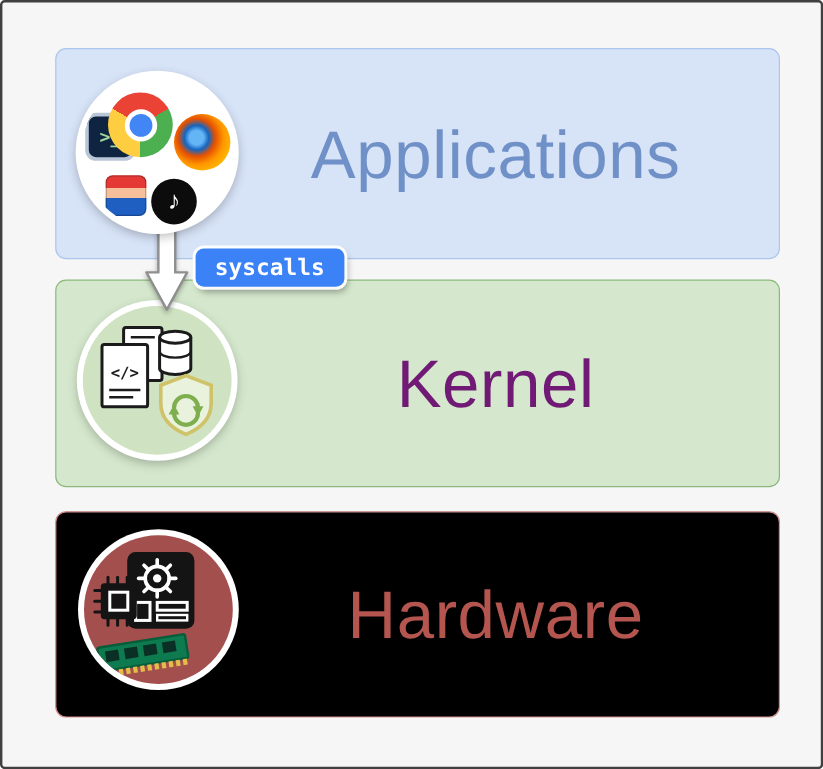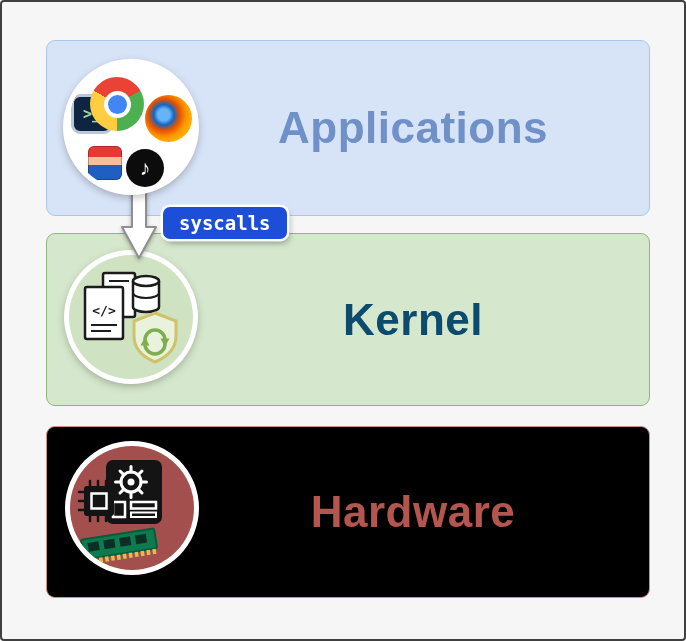--- a/index.html
+++ b/index.html
@@ -10,23 +10,23 @@
   }
   
   .layer-box{
     position:absolute;left:44px;width:604px;box-sizing:border-box;
     border-radius:9px;display:flex;align-items:center;justify-content:center;
     padding-left:130px;z-index:1;
   }
   .app-box{top:38px;height:176px;background:#d7e3f7;border:1px solid #aac6ec;}
   .kernel-box{top:231px;height:173px;background:#d5e8cd;border:1px solid #8bb97b;}
   .hw-box{top:424px;height:172px;background:#000000;border:1px solid #d18d8a;}
-  .layer-label{font-size:44px;font-weight:700;letter-spacing:0.5px;}
+  .layer-label{font-size:56px;font-weight:400;letter-spacing:0.5px;}
   .app-label{color:#7090c8;}
-  .kernel-label{color:#0c4a6e;}
+  .kernel-label{color:#701a75;}
   .hw-label{color:#b4554f;}
   
   .icon-circle{
     position:absolute;border-radius:50%;overflow:hidden;
     box-shadow:0 0 0 5px #ffffff, 0 3px 9px 4px rgba(0,0,0,0.28);
   }
   .apps-circle{left:66px;top:62px;width:126px;height:126px;background:#ffffff;z-index:4;}
   .kernel-circle{left:67px;top:253px;width:124px;height:124px;background:#cfe2c2;z-index:2;}
   .hw-circle{left:68px;top:444px;width:124px;height:124px;background:#a34f4e;z-index:2;}
   .icon-circle svg{position:absolute;left:0;top:0;width:100%;height:100%;}
@@ -61,21 +61,21 @@
   .music{
     position:absolute;left:58px;top:85px;width:38px;height:38px;border-radius:50%;
     background:#0c0c0c;display:flex;align-items:center;justify-content:center;
     color:#ffffff;font-size:21px;box-shadow:0 0 0 2px #ffffff;
   }
   
   .arrow{position:absolute;left:117px;top:181px;width:40px;height:79px;z-index:3;
          filter:drop-shadow(0 2px 2px rgba(0,0,0,0.30));}
   .badge{
     position:absolute;left:161px;top:205px;z-index:5;
-    background:#1d4ed8;color:#ffffff;border-radius:7px;
+    background:#3b82f6;color:#ffffff;border-radius:7px;
     font-family:"DejaVu Sans Mono",monospace;font-size:19px;font-weight:bold;
     padding:5px 16px;
     box-shadow:0 0 0 2.5px rgba(255,255,255,0.95), 2px 4px 6px rgba(0,0,0,0.35);
   }
 </style>
 </head>
 <body>
 
 <div class="canvas">
 

